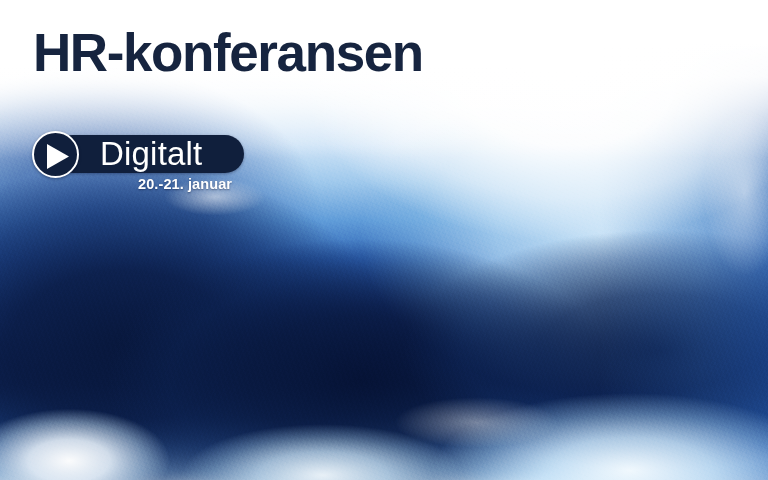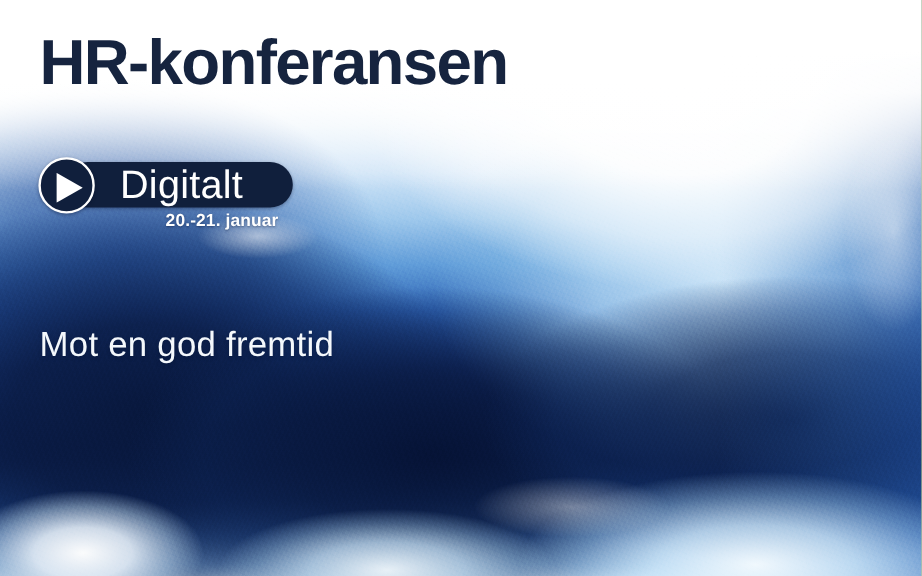--- a/index.html
+++ b/index.html
@@ -245,15 +245,14 @@
         <svg width="22" height="25" viewBox="0 0 22 25">
           <polygon points="0,0 22,12.5 0,25" fill="#ffffff"></polygon>
         </svg>
       </div>
 
       <div class="pill-label">Digitalt</div>
 
       <div class="date">20.-21. januar</div>
     </div>
 
-    <div class="tagline">Mot en god fremtid</div>
   </div>
 </div>
 
 </body></html>

